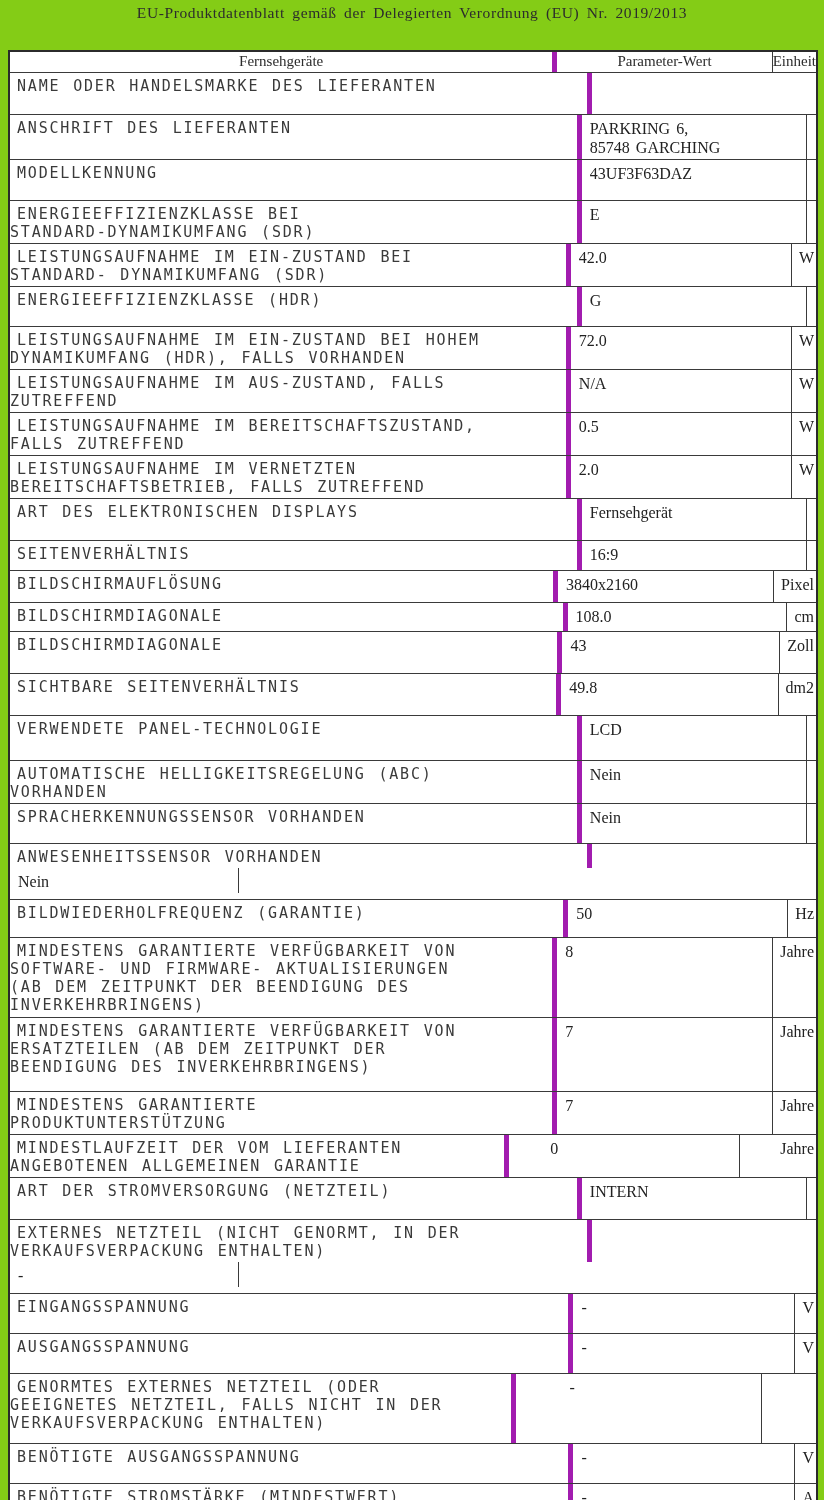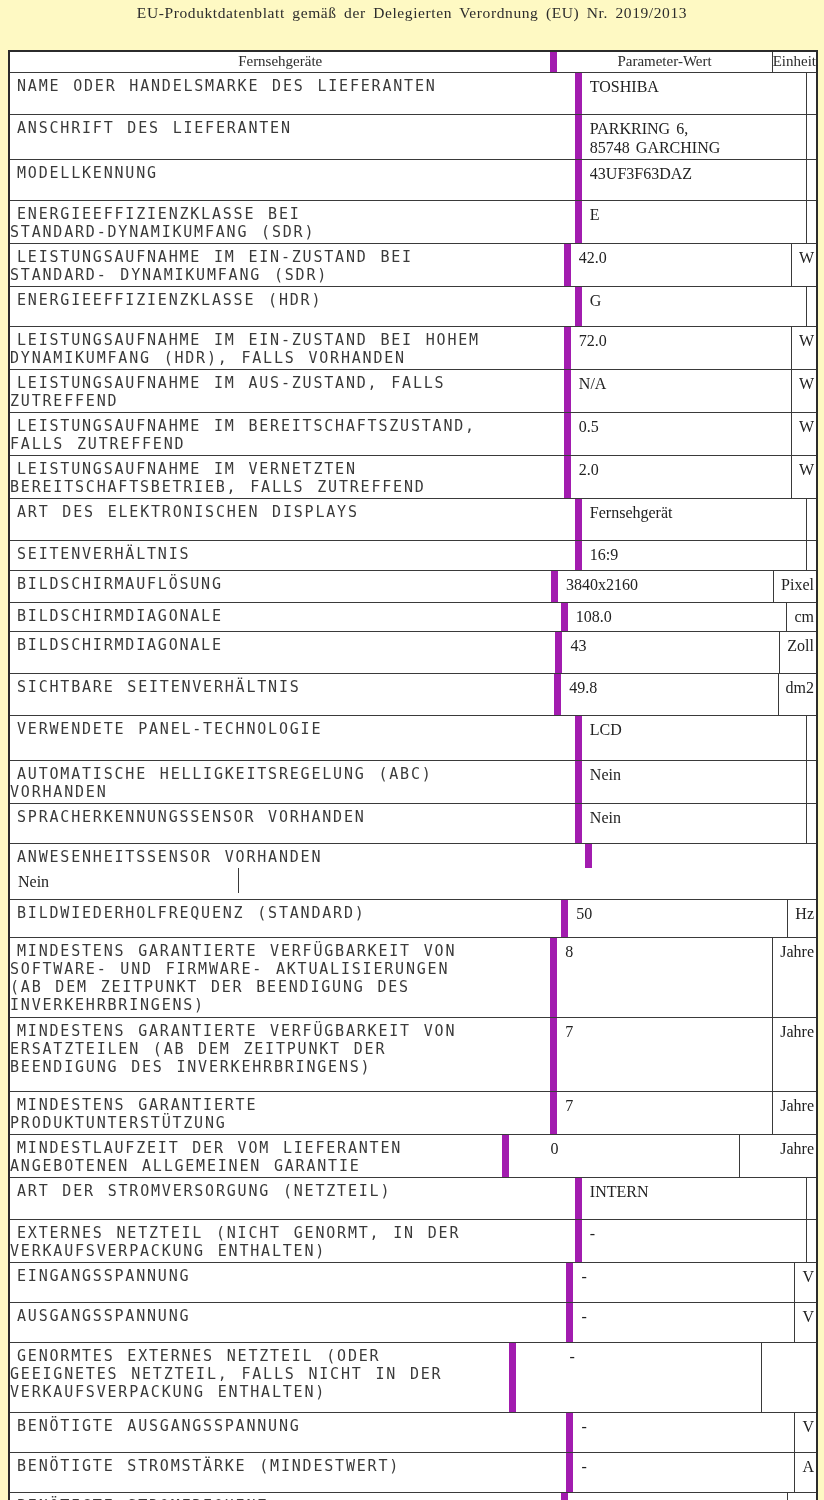--- a/index.html
+++ b/index.html
@@ -1,21 +1,21 @@
 <!DOCTYPE html>
 <html><head>
 <meta charset="utf-8">
 <style>
   * { margin: 0; padding: 0; box-sizing: border-box; }
   html, body { background: #ffffff; }
   .page {
     position: relative;
     width: 824px;
     height: 1500px;
-    background: #fef9c3;
+    background: #84cc16;
     overflow: hidden;
     font-family: "Liberation Serif", serif;
     color: #262626;
     text-decoration: underline;
   }
   .doc-title {
     position: absolute;
     top: 4px;
     left: 0;
     width: 100%;
@@ -42,21 +42,21 @@
   .trow:last-child { border-bottom: none; }
   .thead-row { min-height: 21px; }
   .th {
     font-family: "Liberation Serif", serif;
     font-size: 15px;
     text-align: center;
     color: #2c2c2c;
     padding-top: 1px;
     word-spacing: 1px;
   }
-  .col-label { width: 582px; border-right: 7px solid #a21caf; }
+  .col-label { width: 582px; border-right: 5px solid #a21caf; }
   .col-value { width: 229px; border-right: 1px solid #3a3a3a; }
   .col-unit  { flex: 1; }
   .c-label {
     font-family: "DejaVu Sans Mono", "Liberation Mono", monospace;
     font-size: 15px;
     line-height: 18px;
     letter-spacing: 1.8px;
     word-spacing: 2px;
     color: #3a3a3a;
     padding: 4px 2px 2px 0;
@@ -88,21 +88,20 @@
 
   <div class="sheet">
     <div class="trow thead-row">
       <div class="th col-label">Fernsehgeräte</div>
       <div class="th col-value">Parameter-Wert</div>
       <div class="th col-unit">Einheit</div>
     </div>
     <div id="table-body">
         <div class="trow" style="min-height: 42px;">
           <div class="c-label col-label">NAME ODER HANDELSMARKE DES LIEFERANTEN</div>
-          <div class="c-value col-value">TOSHIBA</div>
           <div class="c-unit col-unit"></div>
         </div>
         <div class="trow" style="min-height: 43px;">
           <div class="c-label col-label">ANSCHRIFT DES LIEFERANTEN</div>
           <div class="c-value col-value">PARKRING 6,
 85748 GARCHING</div>
           <div class="c-unit col-unit"></div>
         </div>
         <div class="trow" style="min-height: 41px;">
           <div class="c-label col-label">MODELLKENNUNG</div>
@@ -195,21 +194,21 @@
           <div class="c-label col-label">SPRACHERKENNUNGSSENSOR VORHANDEN</div>
           <div class="c-value col-value">Nein</div>
           <div class="c-unit col-unit"></div>
         </div>
         <div class="trow" style="min-height: 40px; flex-direction: column;">
           <div class="c-label col-label">ANWESENHEITSSENSOR VORHANDEN</div>
           <div class="c-value col-value">Nein</div>
           <div class="c-unit col-unit"></div>
         </div>
         <div class="trow" style="min-height: 38px;">
-          <div class="c-label col-label">BILDWIEDERHOLFREQUENZ (STANDARD)</div>
+          <div class="c-label col-label">BILDWIEDERHOLFREQUENZ (GARANTIE)</div>
           <div class="c-value col-value">50</div>
           <div class="c-unit col-unit">Hz</div>
         </div>
         <div class="trow" style="min-height: 80px;">
           <div class="c-label col-label">MINDESTENS GARANTIERTE VERFÜGBARKEIT VON
 SOFTWARE- UND FIRMWARE- AKTUALISIERUNGEN
 (AB DEM ZEITPUNKT DER BEENDIGUNG DES
 INVERKEHRBRINGENS)</div>
           <div class="c-value col-value">8</div>
           <div class="c-unit col-unit">Jahre</div>
@@ -231,21 +230,21 @@
           <div class="c-label col-label">MINDESTLAUFZEIT DER VOM LIEFERANTEN
 ANGEBOTENEN ALLGEMEINEN GARANTIE</div>
           <div class="c-value col-value">0</div>
           <div class="c-unit col-unit">Jahre</div>
         </div>
         <div class="trow" style="min-height: 42px;">
           <div class="c-label col-label">ART DER STROMVERSORGUNG (NETZTEIL)</div>
           <div class="c-value col-value">INTERN</div>
           <div class="c-unit col-unit"></div>
         </div>
-        <div class="trow" style="min-height: 42px;">
+        <div class="trow" style="min-height: 42px; flex-direction: column;">
           <div class="c-label col-label">EXTERNES NETZTEIL (NICHT GENORMT, IN DER
 VERKAUFSVERPACKUNG ENTHALTEN)</div>
           <div class="c-value col-value">-</div>
           <div class="c-unit col-unit"></div>
         </div>
         <div class="trow" style="min-height: 40px;">
           <div class="c-label col-label">EINGANGSSPANNUNG</div>
           <div class="c-value col-value">-</div>
           <div class="c-unit col-unit">V</div>
         </div>

